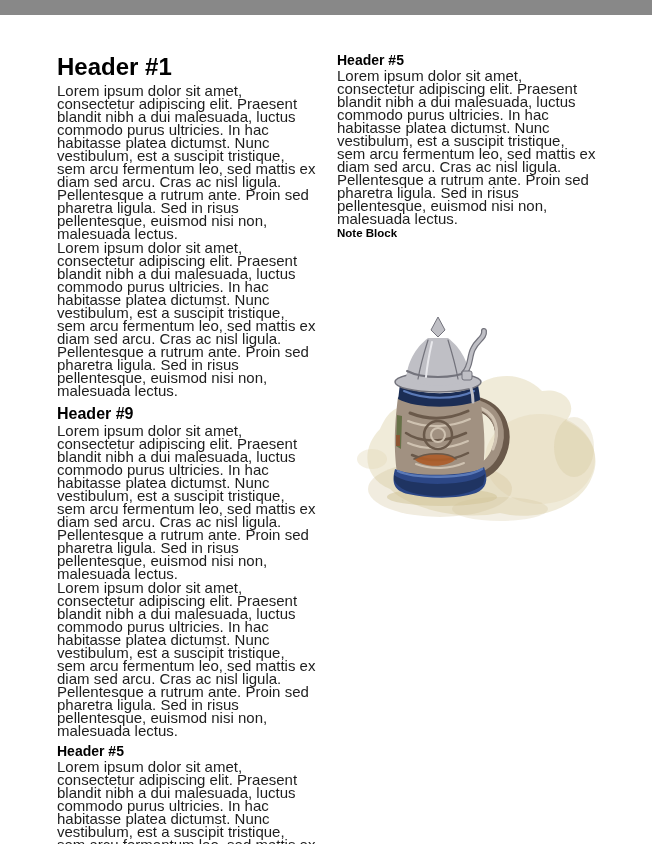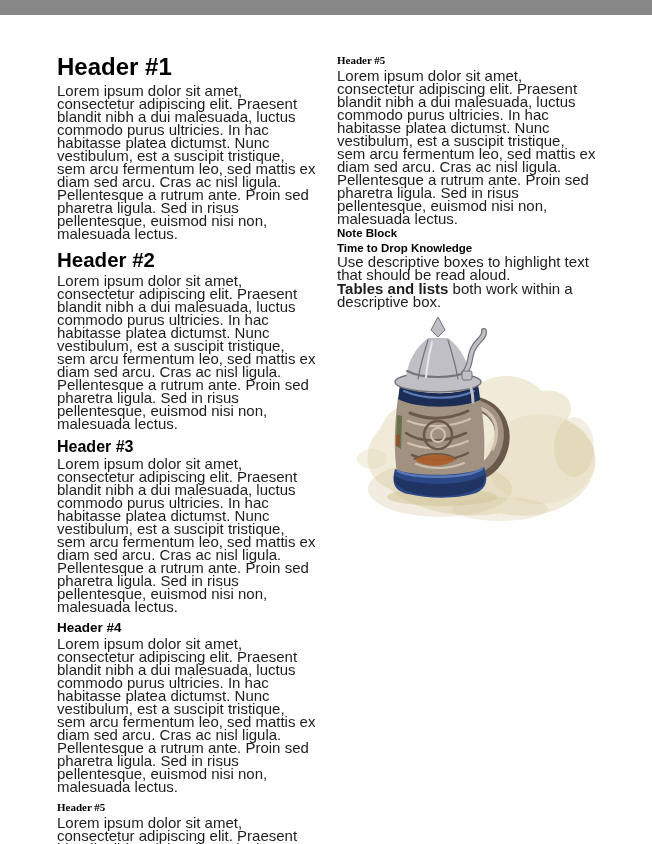--- a/index.html
+++ b/index.html
@@ -23,21 +23,21 @@
 
   h1, h2, h3, h4, h5, h6 {
     color: var(--heading-color, #000000);
     font-weight: 700;
     margin: 0;
   }
   h1 { font-size: 24px;   line-height: 27px; margin: 0 0 4px; }
   h2 { font-size: 20.5px; line-height: 23px; margin: 8px 0 3px; }
   h3 { font-size: 16px;   line-height: 17px; margin: 8px 0 2px; }
   h4 { font-size: 13.5px; line-height: 15px; margin: 7px 0 2px; }
-  h5 { font-size: 11px; line-height: 14px; margin: 7px 0 2px; font-family: Liberation Serif, serif; }
+  h5 { font-size: 14px; line-height: 14px; margin: 7px 0 2px; }
   h6 { font-size: 11.5px; line-height: 14px; margin: 1px 0 0; }
   .col-right h5:first-child { margin-top: 0; }
 
   p {
     font-size: 15px;
     line-height: 13px;
     margin: 0 0 1px;
   }
   p strong { font-weight: 700; }
 
@@ -68,49 +68,42 @@
 <body>
 
 <div class="page">
 
   <div class="col col-left">
     <section>
       <h1>Header #1</h1>
       <p>Lorem ipsum dolor sit amet, consectetur adipiscing elit. Praesent blandit nibh a dui malesuada, luctus commodo purus ultricies. In hac habitasse platea dictumst. Nunc vestibulum, est a suscipit tristique, sem arcu fermentum leo, sed mattis ex diam sed arcu. Cras ac nisl ligula. Pellentesque a rutrum ante. Proin sed pharetra ligula. Sed in risus pellentesque, euismod nisi non, malesuada lectus.</p>
     </section>
     <section>
-      <h2>Header #2</h2>
       <p>Lorem ipsum dolor sit amet, consectetur adipiscing elit. Praesent blandit nibh a dui malesuada, luctus commodo purus ultricies. In hac habitasse platea dictumst. Nunc vestibulum, est a suscipit tristique, sem arcu fermentum leo, sed mattis ex diam sed arcu. Cras ac nisl ligula. Pellentesque a rutrum ante. Proin sed pharetra ligula. Sed in risus pellentesque, euismod nisi non, malesuada lectus.</p>
     </section>
     <section>
-      <h3>Header #3</h3>
+      <h3>Header #9</h3>
       <p>Lorem ipsum dolor sit amet, consectetur adipiscing elit. Praesent blandit nibh a dui malesuada, luctus commodo purus ultricies. In hac habitasse platea dictumst. Nunc vestibulum, est a suscipit tristique, sem arcu fermentum leo, sed mattis ex diam sed arcu. Cras ac nisl ligula. Pellentesque a rutrum ante. Proin sed pharetra ligula. Sed in risus pellentesque, euismod nisi non, malesuada lectus.</p>
     </section>
     <section>
-      <h4>Header #4</h4>
       <p>Lorem ipsum dolor sit amet, consectetur adipiscing elit. Praesent blandit nibh a dui malesuada, luctus commodo purus ultricies. In hac habitasse platea dictumst. Nunc vestibulum, est a suscipit tristique, sem arcu fermentum leo, sed mattis ex diam sed arcu. Cras ac nisl ligula. Pellentesque a rutrum ante. Proin sed pharetra ligula. Sed in risus pellentesque, euismod nisi non, malesuada lectus.</p>
     </section>
     <section>
       <h5>Header #5</h5>
       <p>Lorem ipsum dolor sit amet, consectetur adipiscing elit. Praesent blandit nibh a dui malesuada, luctus commodo purus ultricies. In hac habitasse platea dictumst. Nunc vestibulum, est a suscipit tristique, sem arcu fermentum leo, sed mattis ex diam sed arcu. Cras ac nisl ligula. Pellentesque a rutrum ante. Proin sed pharetra ligula. Sed in risus pellentesque, euismod nisi non, malesuada lectus.</p>
     </section>
   </div>
 
   <div class="col col-right">
     <section>
       <h5>Header #5</h5>
       <p>Lorem ipsum dolor sit amet, consectetur adipiscing elit. Praesent blandit nibh a dui malesuada, luctus commodo purus ultricies. In hac habitasse platea dictumst. Nunc vestibulum, est a suscipit tristique, sem arcu fermentum leo, sed mattis ex diam sed arcu. Cras ac nisl ligula. Pellentesque a rutrum ante. Proin sed pharetra ligula. Sed in risus pellentesque, euismod nisi non, malesuada lectus.</p>
     </section>
     <section>
       <h6>Note Block</h6>
-    </section>
-    <section>
-      <h6>Time to Drop Knowledge</h6>
-      <p>Use descriptive boxes to highlight text that should be read aloud.</p>
-      <p><strong>Tables and lists</strong><span> both work within a descriptive box.</span></p>
     </section>
   </div>
 
   <figure class="stein-figure" style="margin:0">
     <svg viewBox="0 0 252 216" xmlns="http://www.w3.org/2000/svg">
 
       <g>
         <path class="f-wash" opacity="0.55" d="M30,120 C10,140 14,170 40,180 C60,200 110,212 150,204 C190,214 232,196 242,168 C252,146 240,122 216,112 C230,96 214,78 192,82 C170,60 140,66 128,76 L60,96 C40,98 36,108 30,120 Z"></path>
         <ellipse class="f-wash" opacity="0.45" cx="190" cy="150" rx="55" ry="45"></ellipse>
         <ellipse class="f-wash-dark" opacity="0.30" cx="90" cy="180" rx="72" ry="28"></ellipse>

